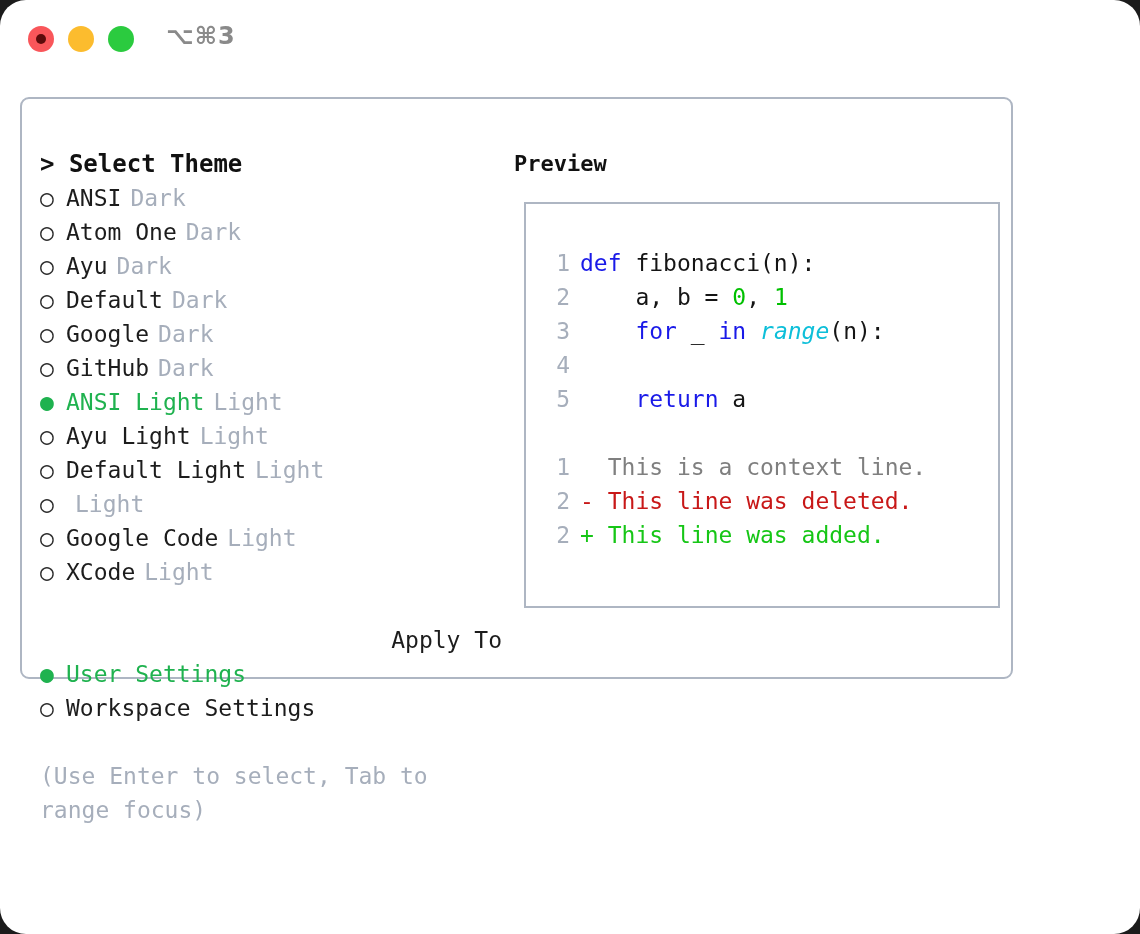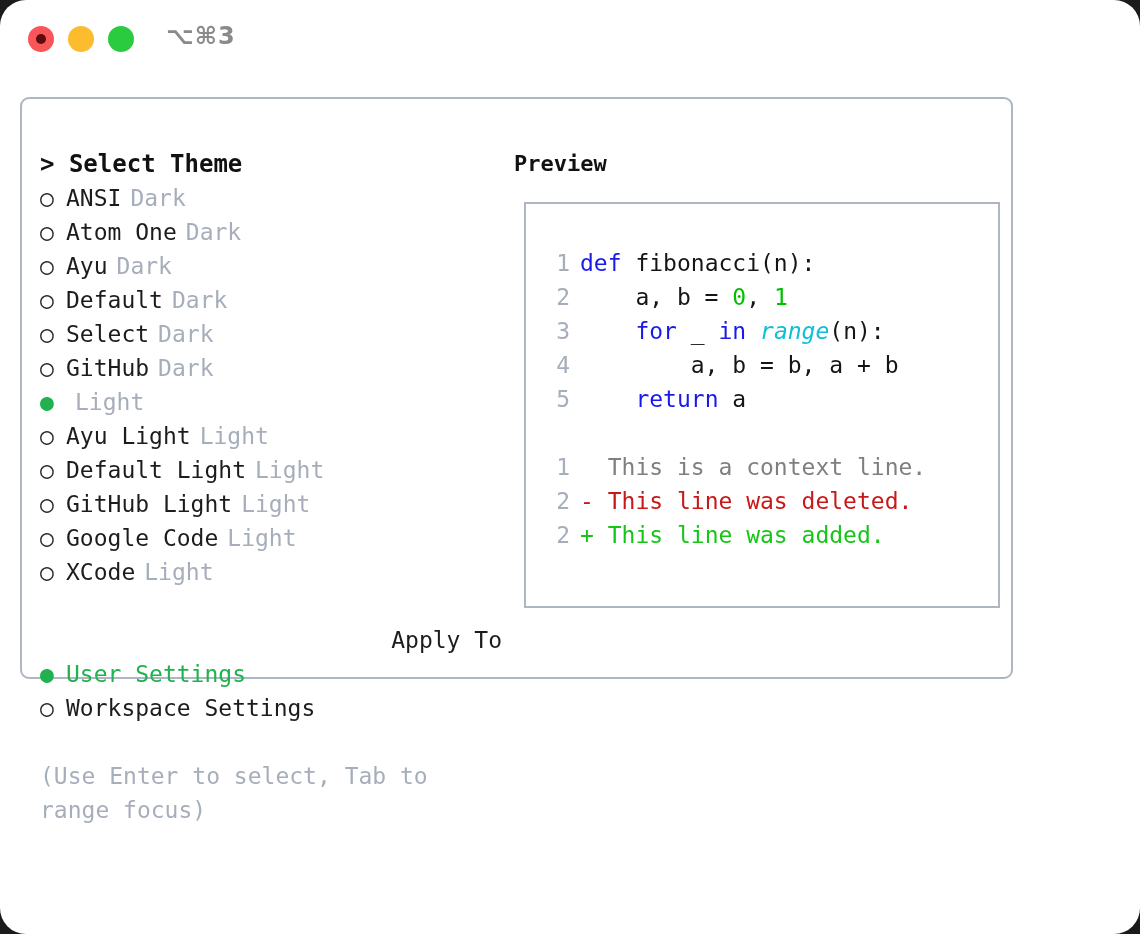--- a/index.html
+++ b/index.html
@@ -201,26 +201,26 @@
 
       <div id="left-col">
 
         <div class="section-title">&gt; Select Theme</div>
 
         <div id="theme-list">
             <div class="opt-row"><span class="marker">○</span><span class="opt-label">ANSI</span><span class="opt-kind">Dark</span></div>
             <div class="opt-row"><span class="marker">○</span><span class="opt-label">Atom One</span><span class="opt-kind">Dark</span></div>
             <div class="opt-row"><span class="marker">○</span><span class="opt-label">Ayu</span><span class="opt-kind">Dark</span></div>
             <div class="opt-row"><span class="marker">○</span><span class="opt-label">Default</span><span class="opt-kind">Dark</span></div>
-            <div class="opt-row"><span class="marker">○</span><span class="opt-label">Select</span><span class="opt-kind">Dark</span></div>
+            <div class="opt-row"><span class="marker">○</span><span class="opt-label">Google</span><span class="opt-kind">Dark</span></div>
             <div class="opt-row"><span class="marker">○</span><span class="opt-label">GitHub</span><span class="opt-kind">Dark</span></div>
-            <div class="opt-row"><span class="marker sel">●</span><span class="opt-kind">Light</span></div>
+            <div class="opt-row"><span class="marker sel">●</span><span class="opt-label sel">ANSI Light</span><span class="opt-kind">Light</span></div>
             <div class="opt-row"><span class="marker">○</span><span class="opt-label">Ayu Light</span><span class="opt-kind">Light</span></div>
             <div class="opt-row"><span class="marker">○</span><span class="opt-label">Default Light</span><span class="opt-kind">Light</span></div>
-            <div class="opt-row"><span class="marker">○</span><span class="opt-label">GitHub Light</span><span class="opt-kind">Light</span></div>
+            <div class="opt-row"><span class="marker">○</span><span class="opt-kind">Light</span></div>
             <div class="opt-row"><span class="marker">○</span><span class="opt-label">Google Code</span><span class="opt-kind">Light</span></div>
             <div class="opt-row"><span class="marker">○</span><span class="opt-label">XCode</span><span class="opt-kind">Light</span></div>
           </div>
 
         <div id="apply-block">
           <div class="sub-title" id="apply-title">Apply To</div>
           <div id="apply-list">
               <div class="opt-row"><span class="marker sel">●</span><span class="opt-label sel">User Settings</span></div>
               <div class="opt-row"><span class="marker">○</span><span class="opt-label">Workspace Settings</span></div>
             </div>
@@ -229,21 +229,21 @@
         <div id="hint">(Use Enter to select, Tab to range focus)</div>
       </div>
 
       <div id="right-col">
         <div id="preview-title">Preview</div>
         <div id="preview-box">
           <div id="code-block">
               <div class="code-line"><span class="lineno">1</span><span><span class="tok-kw">def</span><span class="tok-txt"> fibonacci(n):</span></span></div>
               <div class="code-line"><span class="lineno">2</span><span><span class="tok-txt">    a, b = </span><span class="tok-num">0</span><span class="tok-txt">, </span><span class="tok-num">1</span></span></div>
               <div class="code-line"><span class="lineno">3</span><span><span class="tok-txt">    </span><span class="tok-kw">for</span><span class="tok-txt"> _ </span><span class="tok-kw">in</span><span class="tok-txt"> </span><span class="tok-fn">range</span><span class="tok-txt">(n):</span></span></div>
-              <div class="code-line"><span class="lineno">4</span><span><span class="tok-txt">        a, b = b, a + b</span></span></div>
+              <div class="code-line"><span class="lineno">4</span></div>
               <div class="code-line"><span class="lineno">5</span><span><span class="tok-txt">    </span><span class="tok-kw">return</span><span class="tok-txt"> a</span></span></div>
             </div>
           <div class="spacer-line"></div>
           <div id="diff-block">
               <div class="code-line"><span class="lineno">1</span><span class="diff-ctx"> </span><span class="diff-ctx"> This is a context line.</span></div>
               <div class="code-line"><span class="lineno">2</span><span class="diff-del">-</span><span class="diff-del"> This line was deleted.</span></div>
               <div class="code-line"><span class="lineno">2</span><span class="diff-add">+</span><span class="diff-add"> This line was added.</span></div>
             </div>
         </div>
       </div>

